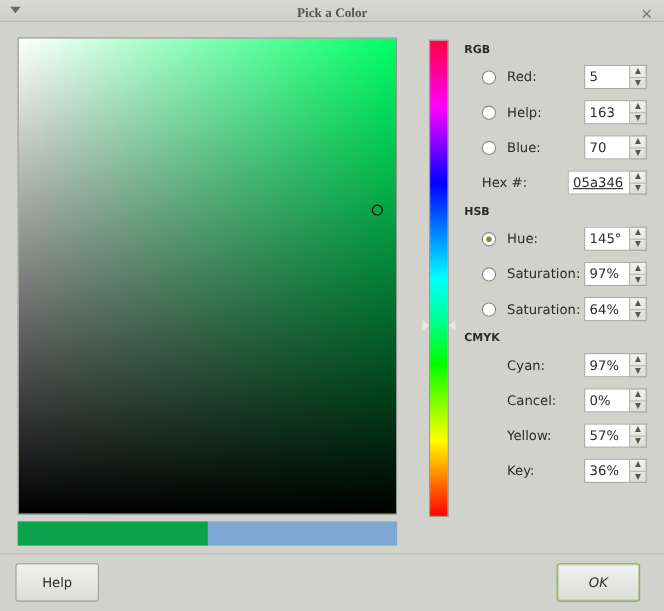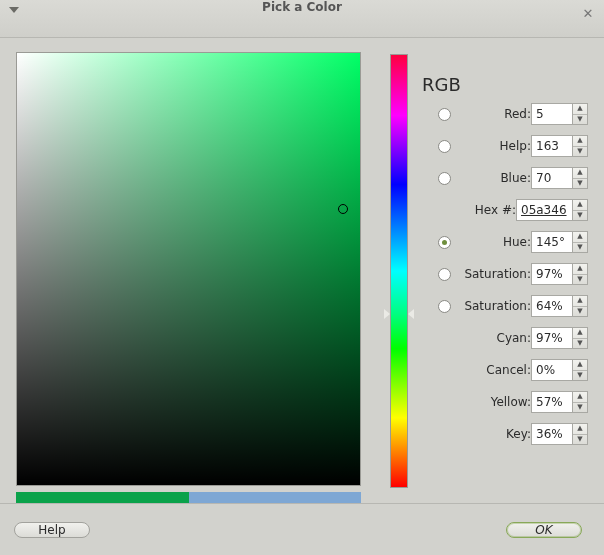--- a/index.html
+++ b/index.html
@@ -7,25 +7,26 @@
     width:604px;height:555px;
     background:#d2d2cd;
     font-family:"DejaVu Sans","Liberation Sans",Arial,sans-serif;
     font-size:12px;color:#2b2b2b;
     box-sizing:border-box;
     position:relative;
   }
   *{box-sizing:border-box;}
   
   .titlebar{
-    height:38px;
+    height:20px;
     background:linear-gradient(#dadad5,#cfcfca);
     border-bottom:1px solid #b7b7b2;
-    display:flex;align-items:flex-start;
+    display:flex;align-items:flex-end;
     position:relative;
+    font-family:Liberation Serif, serif;
   }
   .titlebar .menu-btn{
     width:20px;height:20px;margin-left:4px;
     display:flex;align-items:center;justify-content:center;
     color:#6a6a65;
   }
   .titlebar .title{
     position:absolute;left:0;right:0;text-align:center;
     font-size:12px;font-weight:bold;color:#555;
     pointer-events:none;
@@ -84,37 +85,37 @@
     border-top:5px solid transparent;
     border-bottom:5px solid transparent;
   }
   .hue-left-arrow{left:-7px;border-left:6px solid #eaeae5;}
   .hue-right-arrow{right:-7px;border-right:6px solid #eaeae5;}
   
   .right-col{
     flex:1;
     padding-top:6px;
   }
-  .grp-title{font-weight:normal;margin:16px 0 8px 0;font-size:18px;}
+  .grp-title{font-weight:bold;margin:0 0 8px 0;font-size:10px;}
   .row{
     display:flex;align-items:center;
     margin:0 0 10px 0;
     height:22px;
   }
   .radio{
     width:13px;height:13px;border:1px solid #8a8a85;border-radius:50%;
     margin:0 10px 0 16px;background:#fff;display:inline-flex;
     align-items:center;justify-content:center;flex:0 0 auto;
   }
   .radio.checked::after{
     content:"";width:5px;height:5px;border-radius:50%;
     background:#6f8f3e;
   }
   .no-radio{width:39px;flex:0 0 auto;}
-  .lbl{flex:1;text-align:right;}
+  .lbl{flex:1;}
   .spin{
     display:flex;height:22px;
   }
   .spin input{
     width:42px;height:22px;border:1px solid #a8a8a3;
     background:#fff;padding:0 4px;font-size:12px;
     font-family:inherit;color:#2b2b2b;
   }
   .spin .btns{
     display:flex;flex-direction:column;width:15px;
@@ -129,23 +130,23 @@
   .hex-row .spin input{width:57px;text-decoration:underline;}
   
   .buttons{
     position:absolute;left:0;right:0;bottom:0;
     height:52px;border-top:1px solid #b7b7b2;
     background:#d2d2cd;
     display:flex;align-items:center;
     padding:0 14px;
   }
   .btn{
-    height:16px;min-width:76px;padding:0 14px;
+    height:35px;min-width:76px;padding:0 14px;
     background:linear-gradient(#f1f1ed,#dcdcd7);
-    border:1px solid #a2a29d;border-radius:13px;
+    border:1px solid #a2a29d;border-radius:3px;
     font-size:12px;color:#2b2b2b;
     display:flex;align-items:center;justify-content:center;
   }
   .btn.default{border:1px solid #88a858;box-shadow:0 0 0 1px rgba(136,168,88,.4) inset;font-style:italic;}
   .spacer{flex:1;}
 </style>
 </head>
 <body>
 
 <div class="titlebar">
@@ -215,20 +216,21 @@
       <span class="lbl" style="margin-left:-23px;">Hex #:</span>
       <span class="spin">
         <input value="05a346" style="">
         <span class="btns">
             <div>▲</div>
             <div>▼</div>
           </span>
       </span>
     </div>
 
+    <div class="grp-title">HSB</div>
     <div class="row">
       <span class="radio checked"></span>
       <span class="lbl">Hue:</span>
       <span class="spin">
         <input value="145°" style="">
         <span class="btns">
             <div>▲</div>
             <div>▼</div>
           </span>
       </span>
@@ -249,20 +251,21 @@
       <span class="lbl">Saturation:</span>
       <span class="spin">
         <input value="64%" style="">
         <span class="btns">
             <div>▲</div>
             <div>▼</div>
           </span>
       </span>
     </div>
 
+    <div class="grp-title">CMYK</div>
     <div class="row">
       <span class="no-radio"></span>
       <span class="lbl">Cyan:</span>
       <span class="spin">
         <input value="97%" style="">
         <span class="btns">
             <div>▲</div>
             <div>▼</div>
           </span>
       </span>

